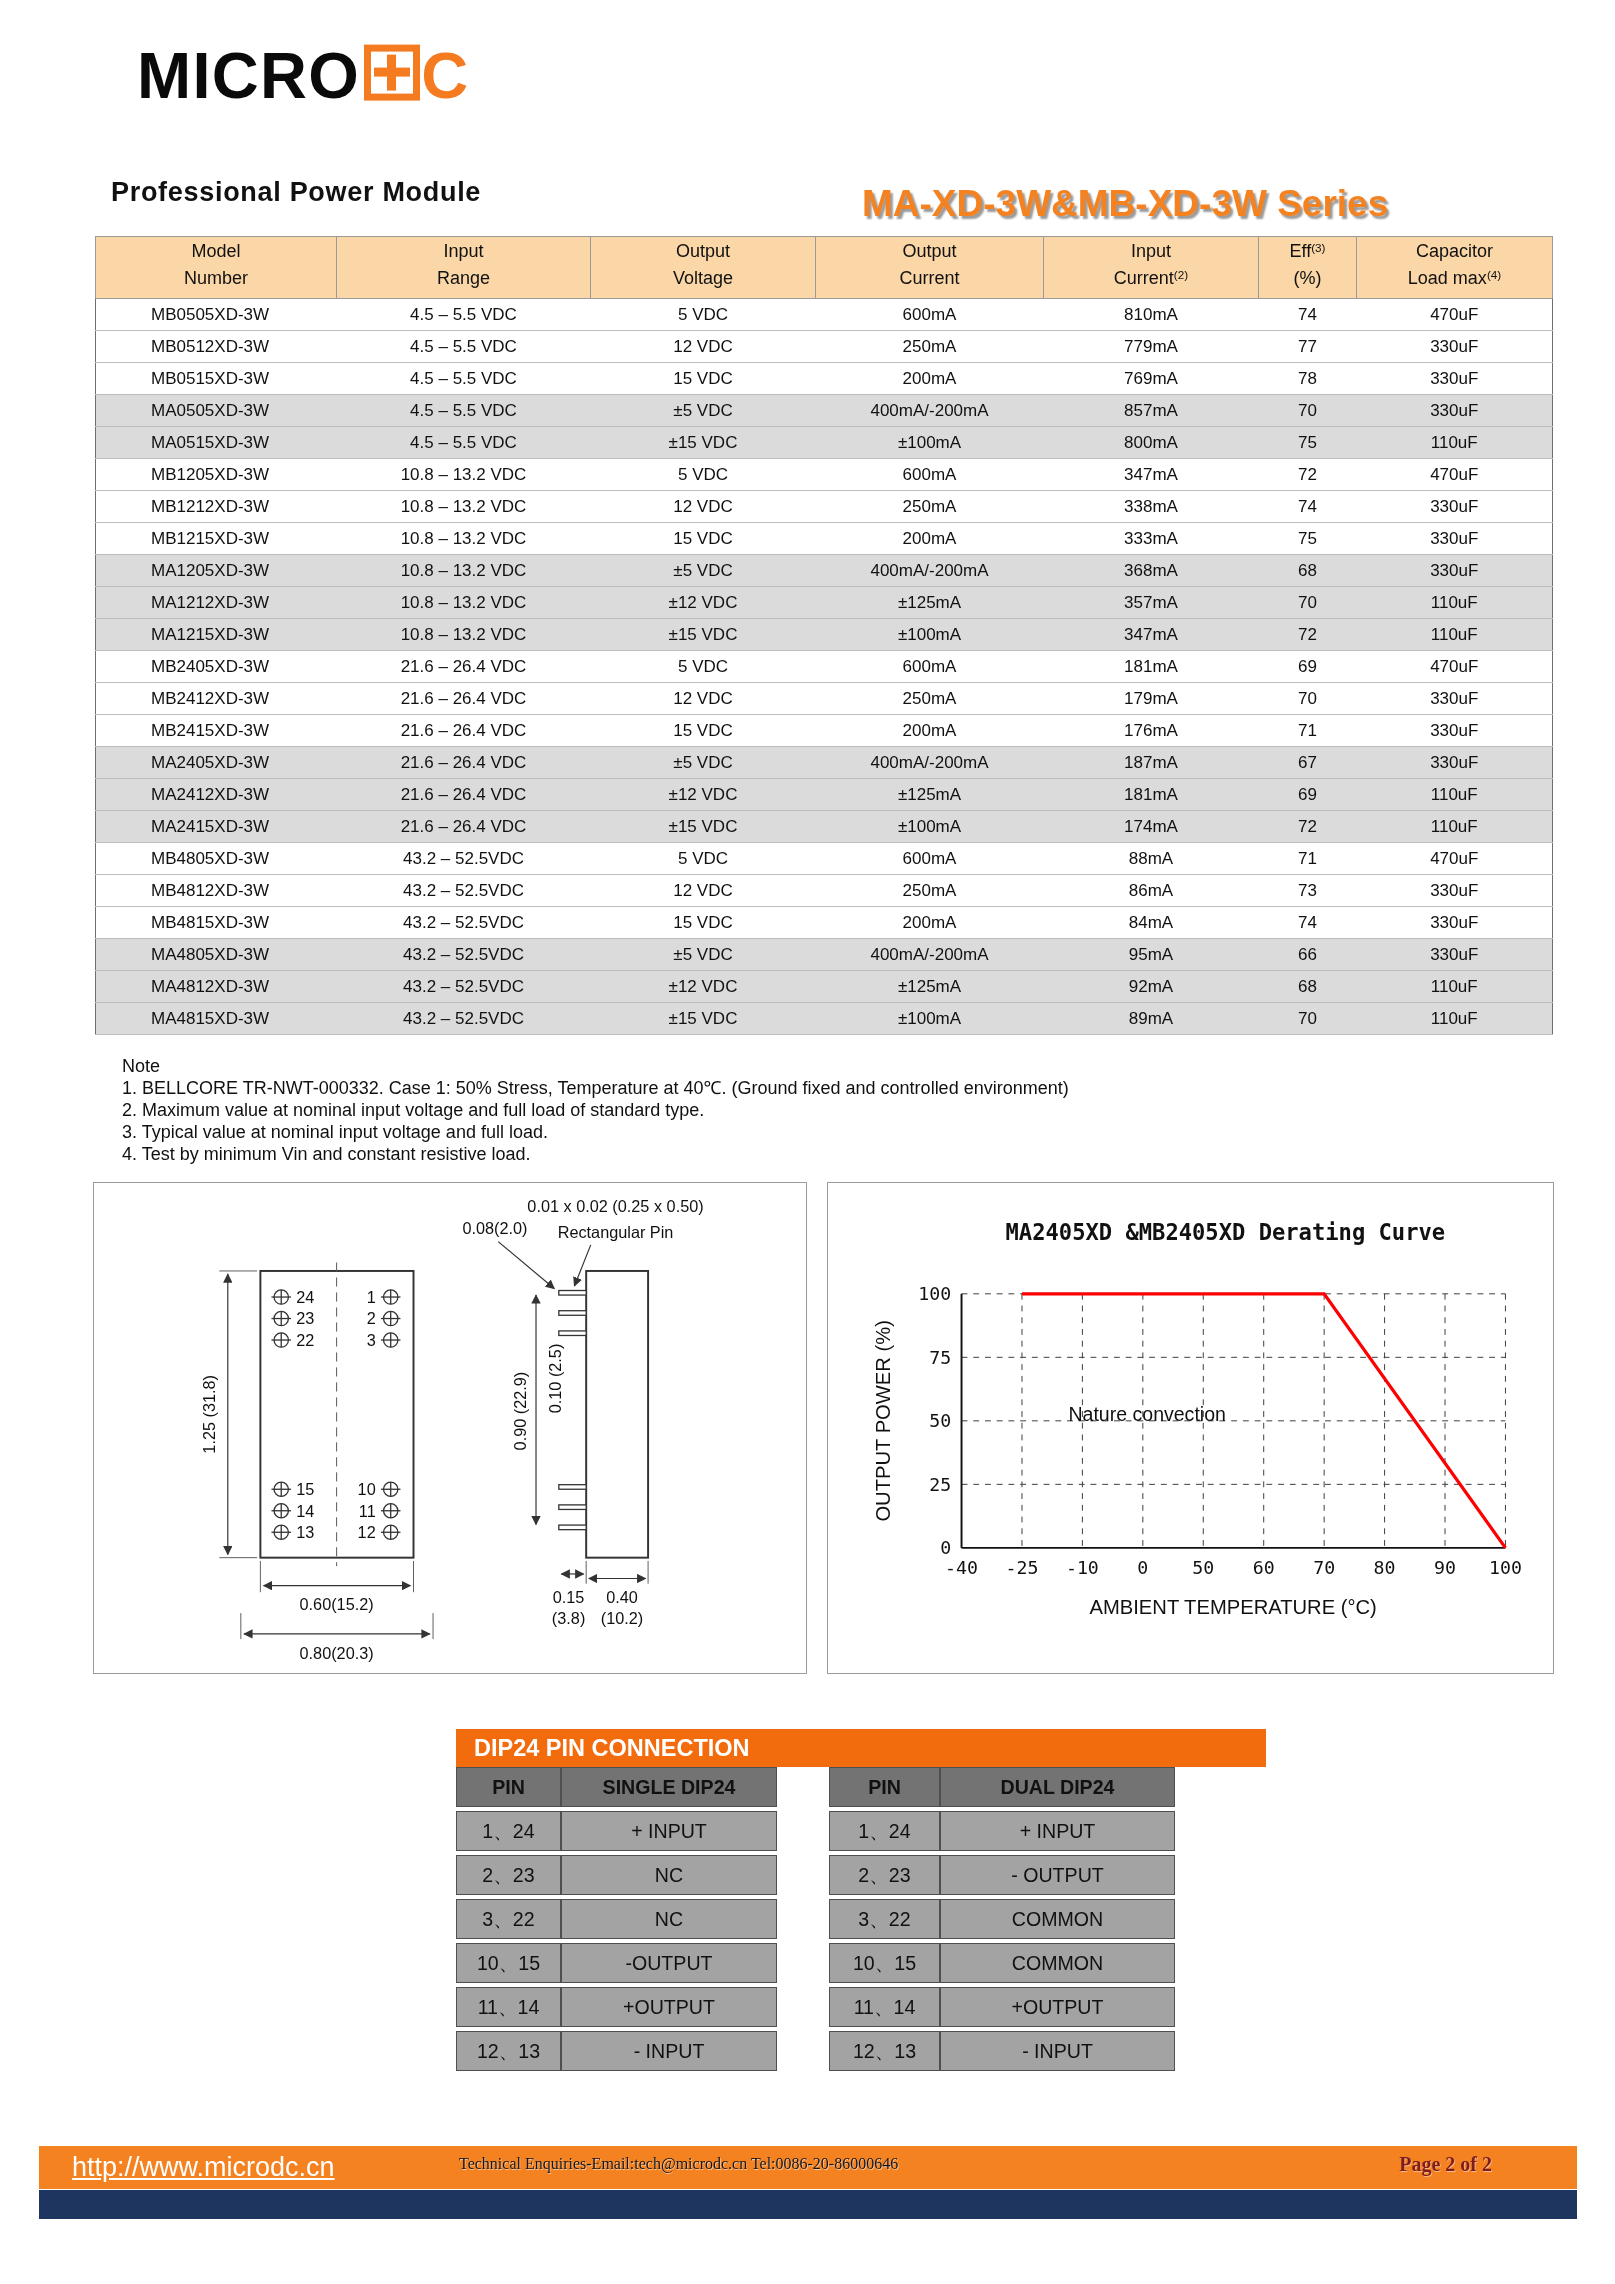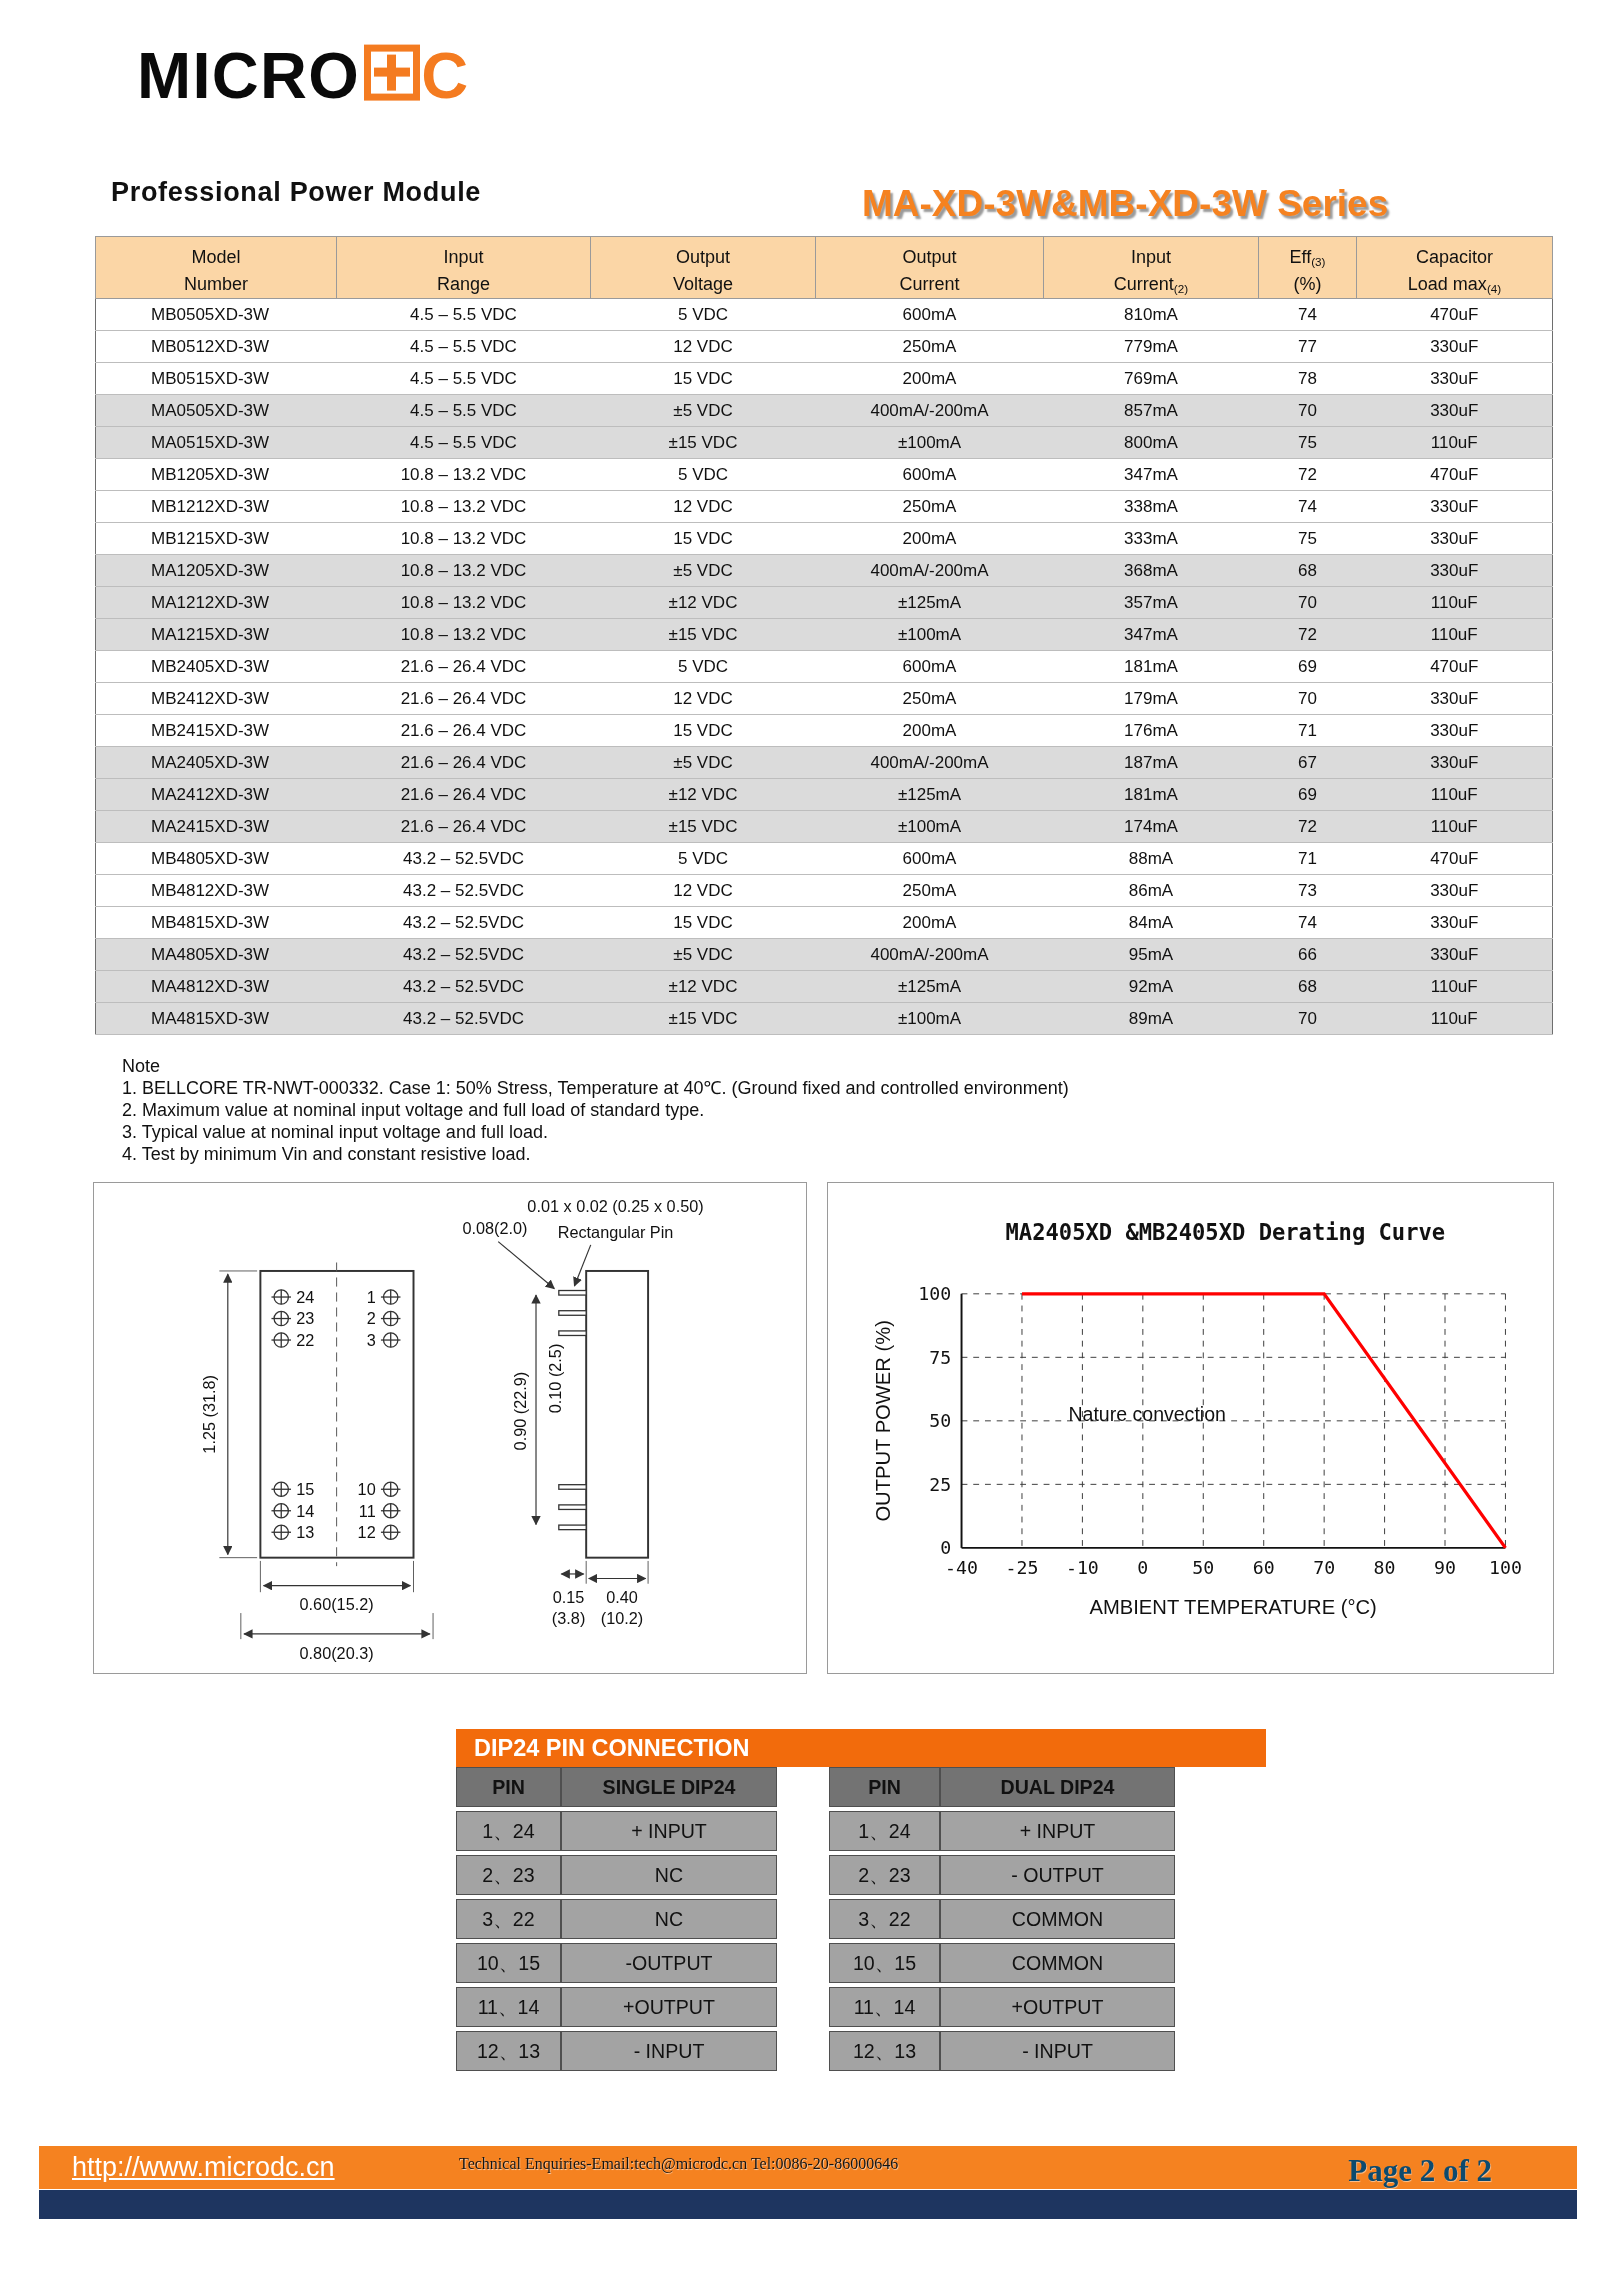--- a/index.html
+++ b/index.html
@@ -16,21 +16,21 @@
   .plus-v{position:absolute;top:3.3px;bottom:3.3px;left:50%;width:9px;margin-left:-4.6px;background:#F47B20;}
   .tagline{position:absolute;left:111px;top:177px;font-size:27px;font-weight:bold;letter-spacing:0.7px;}
   .series-title{position:absolute;left:862px;top:183px;font-size:37px;font-weight:bold;
         color:#F58220;text-shadow:2.6px 2.6px 2px #9a9a9a;white-space:nowrap;text-align:center;}
 
   
   .spec-table{position:absolute;left:95px;top:236px;width:1457px;border-collapse:collapse;
         table-layout:fixed;border:1.3px solid #6e6e6e;}
   .spec-table th{background:#FBD6A6;border:0.7px solid #9a9a9a;font-weight:normal;
         font-size:18px;height:61px;padding:0;vertical-align:middle;}
-  .spec-table th div{height:27px;display:flex;align-items:flex-end;justify-content:center;}
+  .spec-table th div{height:27px;display:flex;align-items:flex-start;justify-content:center;}
   .spec-table td{height:31px;border-bottom:0.7px solid #bdbdbd;font-size:17px;
         text-align:center;padding:0;background:#fff;}
   .spec-table td:first-child{text-align:left;padding-left:55px;}
   .spec-table tr.shaded td{background:#DBDBDB;}
   sup{font-size:11.7px;}
 
   
   .notes{position:absolute;left:98px;top:1055px;font-size:18px;line-height:22px;margin-left:24px;}
   .notes .note-title{font-weight:normal;}
 
@@ -63,21 +63,21 @@
   .pin-left th:first-child{width:85px;} .pin-left th:last-child{width:196px;}
   .pin-right th:first-child{width:91px;} .pin-right th:last-child{width:215px;}
 
   
   .footer-orange{position:absolute;left:39px;top:2146px;width:1538px;height:43px;background:#F58220;}
   .footer-navy{position:absolute;left:39px;top:2190px;width:1538px;height:29px;background:#1E3560;}
   .footer-url{position:absolute;left:33px;top:5.9px;font-size:27px;color:#ffffff;
         text-decoration:underline;font-family:"Liberation Sans",sans-serif;}
   .footer-contact{position:absolute;left:420px;top:8.5px;font-size:16px;color:#141414;
         font-family:"Liberation Serif",serif;text-shadow:0.7px 0.7px 0.7px rgba(255,255,255,.65);}
-  .footer-page{position:absolute;right:85px;top:7.2px;font-size:31px;font-weight:bold;color:#0c4a6e;
+  .footer-page{position:absolute;right:85px;top:7.2px;font-size:20px;font-weight:bold;color:#7f1d1d;
         font-family:"Liberation Serif",serif;text-shadow:0.7px 0.7px 0.7px rgba(255,255,255,.5);}
 </style>
 </head>
 <body>
 
 <div class="page">
 
   <div class="logo">
     <span>MICRO</span><span class="logo-plusbox"><span class="plus-h"></span><span class="plus-v"></span></span><span class="logo-orange">C</span>
   </div>

